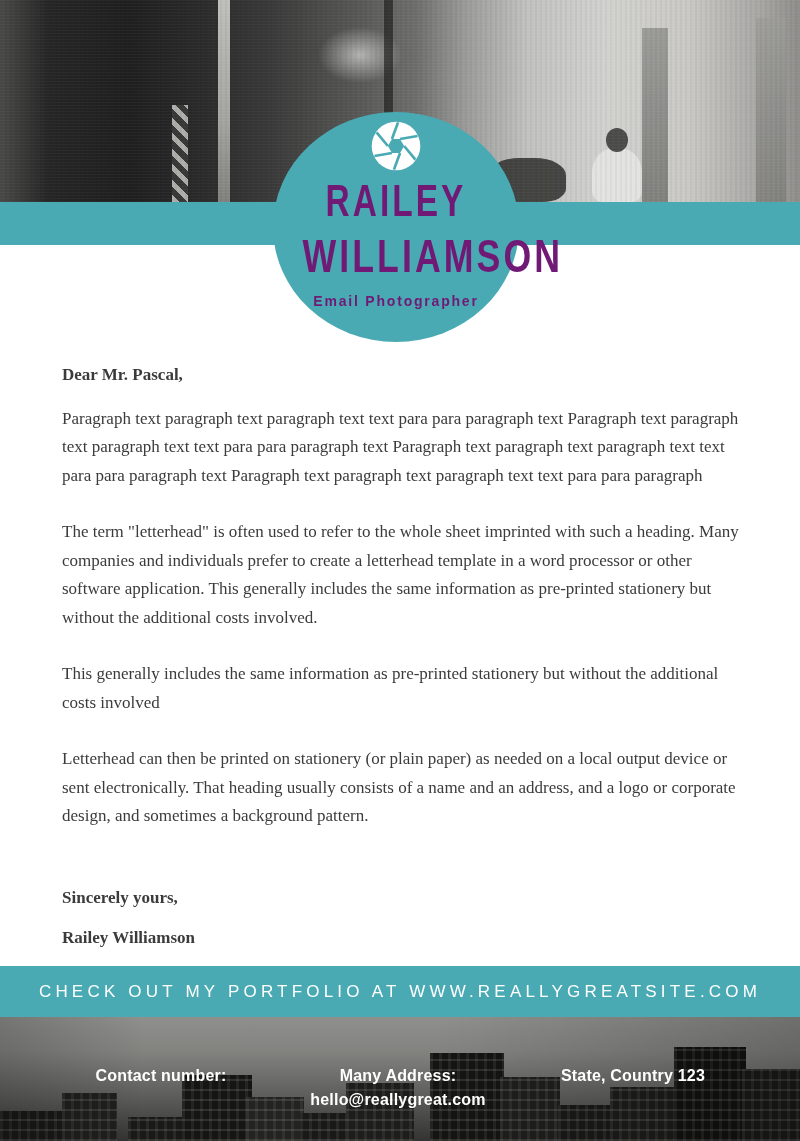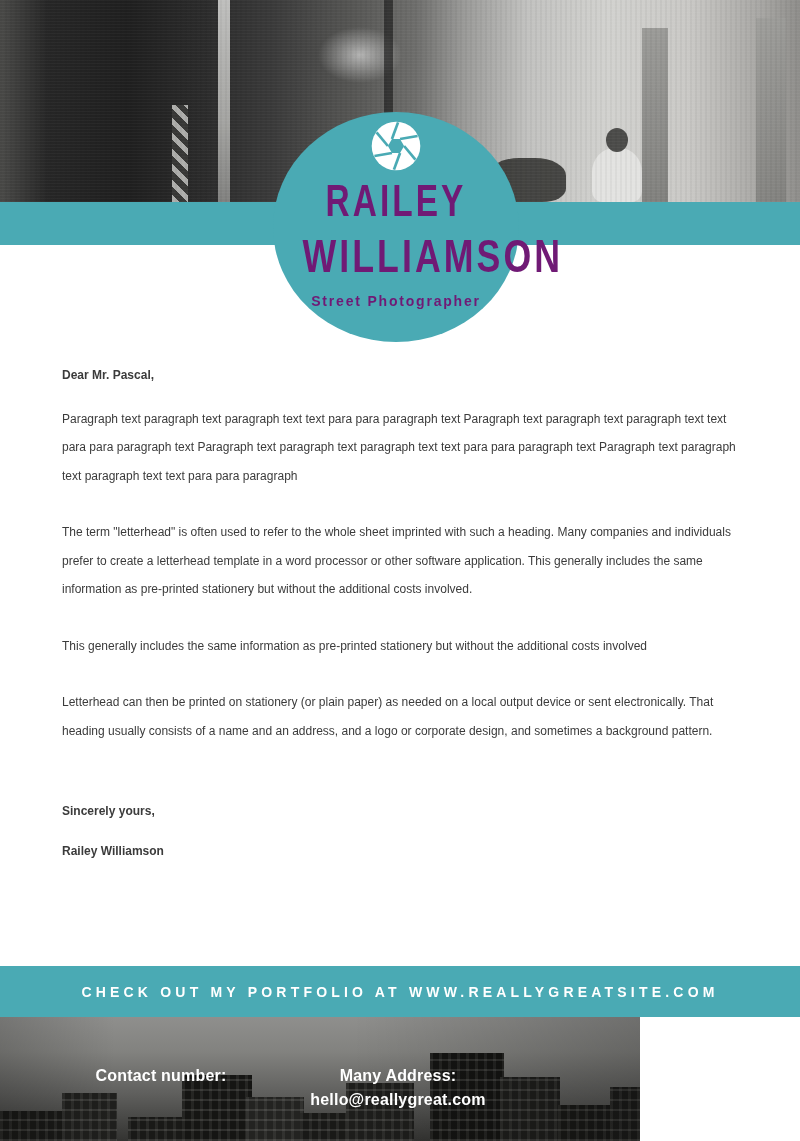--- a/index.html
+++ b/index.html
@@ -46,38 +46,38 @@
     font-weight:bold;white-space:nowrap;letter-spacing:4px;line-height:1;
     transform:scaleX(.76);transform-origin:50% 50%;
   }
   .badge .name1{font-size:44px;margin-top:6px;}
   .badge .name2{font-size:47px;margin-top:9px;}
   .badge .subtitle{
     margin-top:14px;font-size:14px;font-weight:bold;letter-spacing:1.8px;white-space:nowrap;
   }
 
   
-  .letter{position:absolute;left:62px;top:361px;width:680px;font-size:12px;line-height:28.5px;}
+  .letter{position:absolute;left:62px;top:361px;width:680px;font-size:17px;line-height:28.5px;font-family:Liberation Serif, serif;}
   .letter p{margin:0 0 28px 0;}
   .letter .salutation{font-weight:bold;margin-bottom:15px;}
   .letter .closing{font-weight:bold;margin:52px 0 11px 0;line-height:29px;}
   .letter .signature{font-weight:bold;margin:0;line-height:29px;}
 
   
   .portfolio-band{
     position:absolute;left:0;top:966px;width:800px;height:51px;background:var(--teal);
     display:flex;align-items:center;justify-content:center;
   }
   .portfolio-band span{
-    color:var(--banner-text);font-size:14px;font-weight:bold;letter-spacing:4.2px;white-space:nowrap;text-align:center;
+    color:var(--banner-text);font-size:17px;font-weight:normal;letter-spacing:4.2px;white-space:nowrap;text-align:center;
   }
 
   
   .footer{
-    position:absolute;left:0;top:1017px;width:640px;height:124px;overflow:hidden;
+    position:absolute;left:0;top:1017px;width:800px;height:124px;overflow:hidden;
     background:linear-gradient(180deg,#8f8f8d 0%,#82827f 28%,#5f5f5d 62%,#333331 100%);
   }
   .footer::after{
     content:"";position:absolute;inset:0;
     background:linear-gradient(90deg,rgba(0,0,0,.18) 0%,rgba(0,0,0,0) 18%,rgba(0,0,0,0) 55%,rgba(0,0,0,.22) 100%);
   }
   .bld{
     position:absolute;bottom:0;background:#191917;
     background-image:
       repeating-linear-gradient(0deg, rgba(210,210,205,.14) 0 2px, rgba(0,0,0,0) 2px 10px),
@@ -117,21 +117,21 @@
       <polygon class="hex" points="65,50 57.5,63 42.5,63 35,50 42.5,37 57.5,37"></polygon>
       <line class="slit" x1="65" y1="50" x2="86.0" y2="75.2"></line>
       <line class="slit" x1="57.5" y1="63" x2="46.2" y2="93.8"></line>
       <line class="slit" x1="42.5" y1="63" x2="10.1" y2="68.6"></line>
       <line class="slit" x1="35" y1="50" x2="14.0" y2="24.8"></line>
       <line class="slit" x1="42.5" y1="37" x2="53.8" y2="6.2"></line>
       <line class="slit" x1="57.5" y1="37" x2="89.9" y2="31.4"></line>
     </svg>
     <div class="name name1">RAILEY</div>
     <div class="name name2">WILLIAMSON</div>
-    <div class="subtitle">Street Photographer</div>
+    <div class="subtitle">Email Photographer</div>
   </div>
 
   <main class="letter">
     <p class="salutation">Dear Mr. Pascal,</p>
     <p>Paragraph text paragraph text paragraph text text para para paragraph text Paragraph text paragraph text paragraph text text para para paragraph text Paragraph text paragraph text paragraph text text para para paragraph text Paragraph text paragraph text paragraph text text para para paragraph</p>
     <p>The term "letterhead" is often used to refer to the whole sheet imprinted with such a heading. Many companies and individuals prefer to create a letterhead template in a word processor or other software application. This generally includes the same information as pre-printed stationery but without the additional costs involved.</p>
     <p>This generally includes the same information as pre-printed stationery but without the additional costs involved</p>
     <p>Letterhead can then be printed on stationery (or plain paper) as needed on a local output device or sent electronically. That heading usually consists of a name and an address, and a logo or corporate design, and sometimes a background pattern.</p>
     <p class="closing">Sincerely yours,</p>
     <p class="signature">Railey Williamson</p>
@@ -158,17 +158,18 @@
 
     <div class="footer-cols">
       <div class="fcol fcol-1">
         <div>Contact number:</div>
       </div>
       <div class="fcol fcol-2">
         <div>Many Address:</div>
         <div>hello@reallygreat.com</div>
       </div>
       <div class="fcol fcol-3">
+        <div>State, Country 123</div>
       </div>
     </div>
   </footer>
 
 </div>
 
 </body></html>

